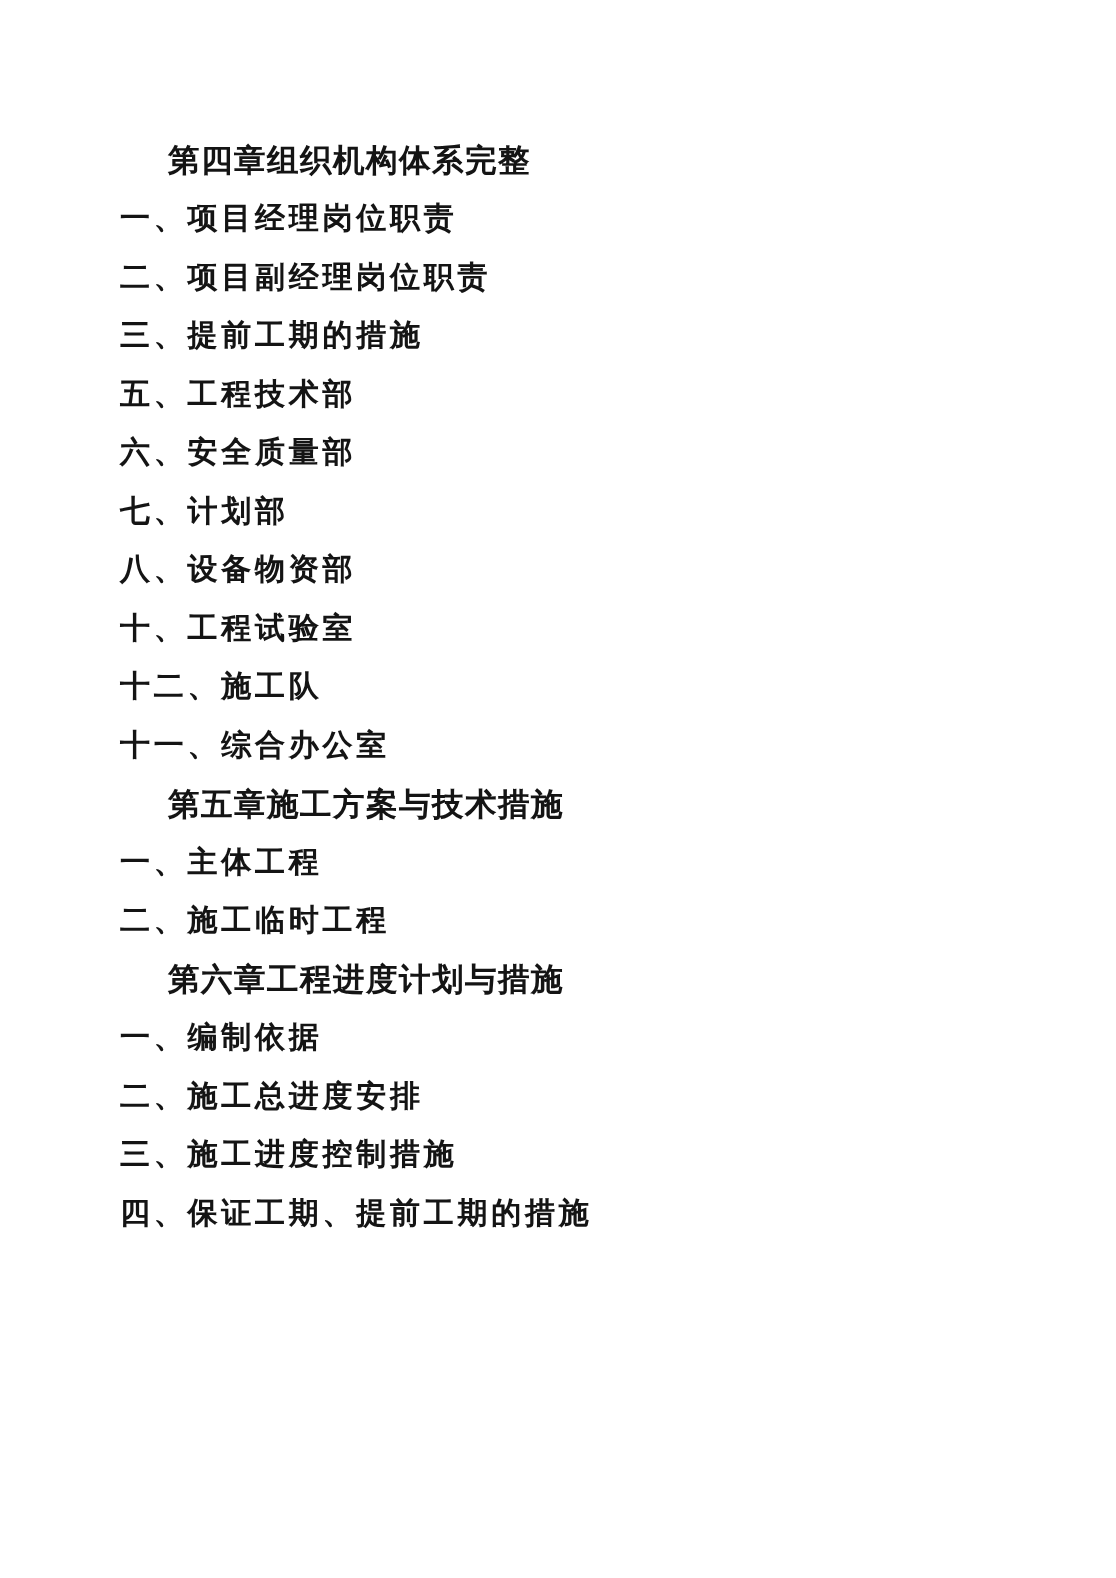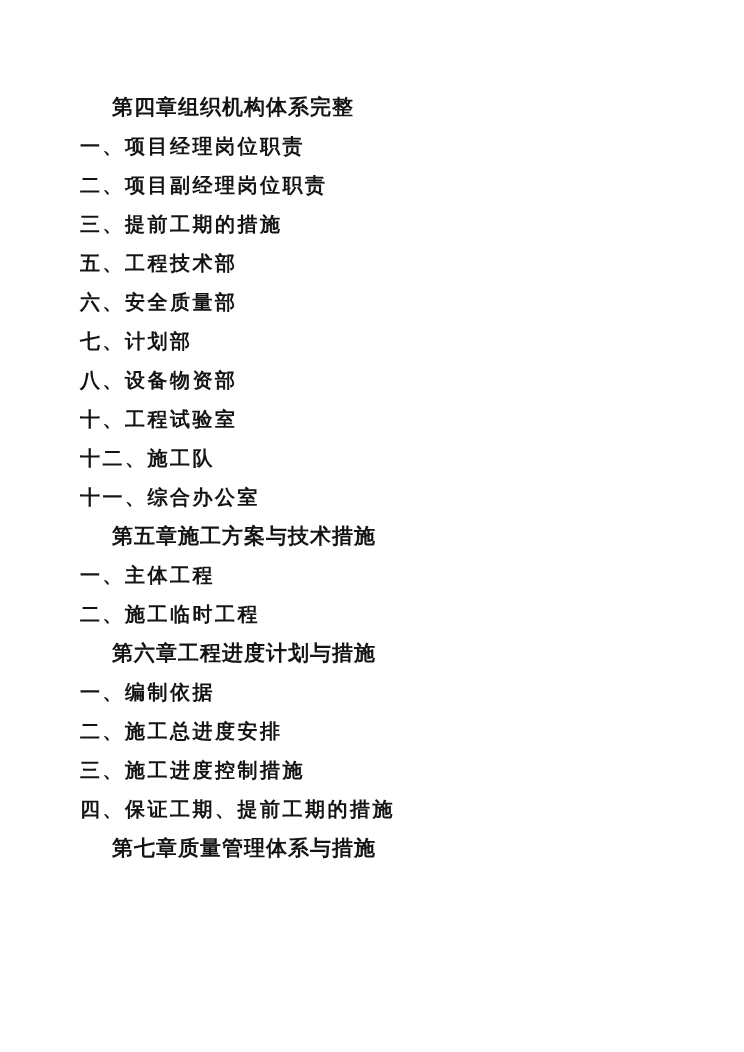--- a/index.html
+++ b/index.html
@@ -57,15 +57,14 @@
       <div class="toc-item">十二、施工队</div>
       <div class="toc-item">十一、综合办公室</div>
       <div class="chapter-heading">第五章施工方案与技术措施</div>
       <div class="toc-item">一、主体工程</div>
       <div class="toc-item">二、施工临时工程</div>
       <div class="chapter-heading">第六章工程进度计划与措施</div>
       <div class="toc-item">一、编制依据</div>
       <div class="toc-item">二、施工总进度安排</div>
       <div class="toc-item">三、施工进度控制措施</div>
       <div class="toc-item">四、保证工期、提前工期的措施</div>
-      <div class="chapter-heading">第七章质量管理体系与措施</div>
     </div>
 </div>
 
 </body></html>

